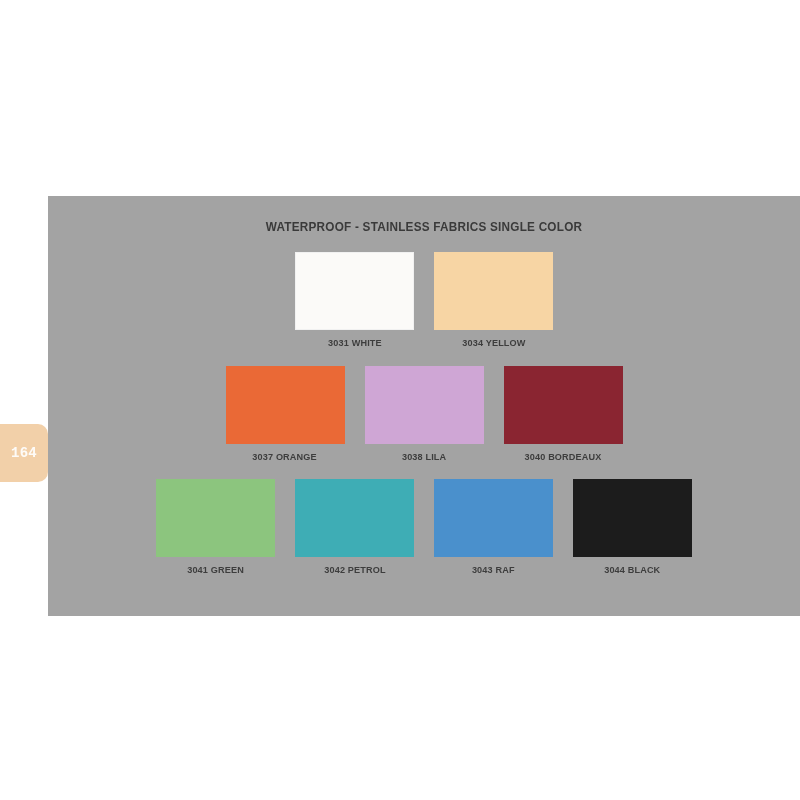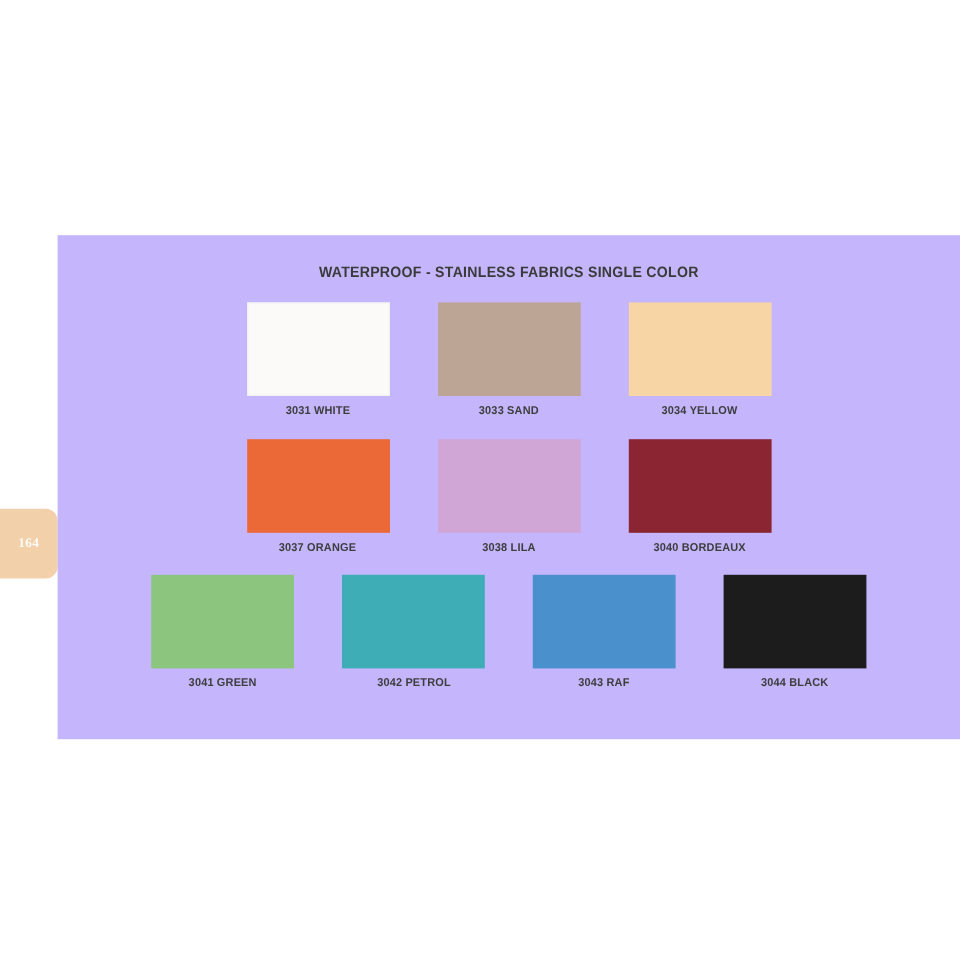--- a/index.html
+++ b/index.html
@@ -24,53 +24,53 @@
     height: 58px;
     background: #f2d0a9;
     border-top-right-radius: 10px;
     border-bottom-right-radius: 10px;
     display: flex;
     align-items: center;
     justify-content: center;
   }
   #page-tab .num {
     color: #ffffff;
-    font-size: 11px;
+    font-size: 14px;
     font-weight: bold;
     letter-spacing: 0.3px;
-    font-family: Liberation Serif, serif;
+    font-family: Liberation Mono, monospace;
     opacity: 0.92;
   }
 
   
   #catalog-sheet {
     position: absolute;
     left: 48px;
     top: 196px;
     width: 752px;
     height: 420px;
-    background: #c4b5fd;
+    background: #a3a3a3;
   }
 
   #catalog-title {
     text-align: center;
     font-size: 12.5px;
     font-weight: bold;
     color: #3a3a3a;
     letter-spacing: 0.25px;
     font-family: "Liberation Sans", sans-serif;
     margin-top: 24px;
     transform: scaleX(0.94);
     white-space: nowrap;
   }
 
   .swatch-row {
     display: flex;
     justify-content: center;
-    gap: 40px;
+    gap: 20px;
     margin-top: 18px;
   }
   .swatch-row.row-3 {
     margin-top: 17px;
   }
 
   .swatch-cell {
     width: 119px;
     display: flex;
     flex-direction: column;
@@ -106,24 +106,20 @@
 <div id="catalog-sheet">
 
   <div id="catalog-title">WATERPROOF - STAINLESS FABRICS SINGLE COLOR</div>
 
   <div class="swatch-row row-1">
     <div class="swatch-cell">
       <span class="swatch-chip bordered" style="background: rgb(251, 250, 248);"></span>
       <span class="swatch-label">3031 WHITE</span>
     </div>
     <div class="swatch-cell">
-      <span class="swatch-chip" style="background: rgb(189, 165, 149);"></span>
-      <span class="swatch-label">3033 SAND</span>
-    </div>
-    <div class="swatch-cell">
       <span class="swatch-chip" style="background: rgb(247, 213, 164);"></span>
       <span class="swatch-label">3034 YELLOW</span>
     </div>
   </div>
 
   <div class="swatch-row row-2">
     <div class="swatch-cell">
       <span class="swatch-chip" style="background: rgb(234, 105, 54);"></span>
       <span class="swatch-label">3037 ORANGE</span>
     </div>

